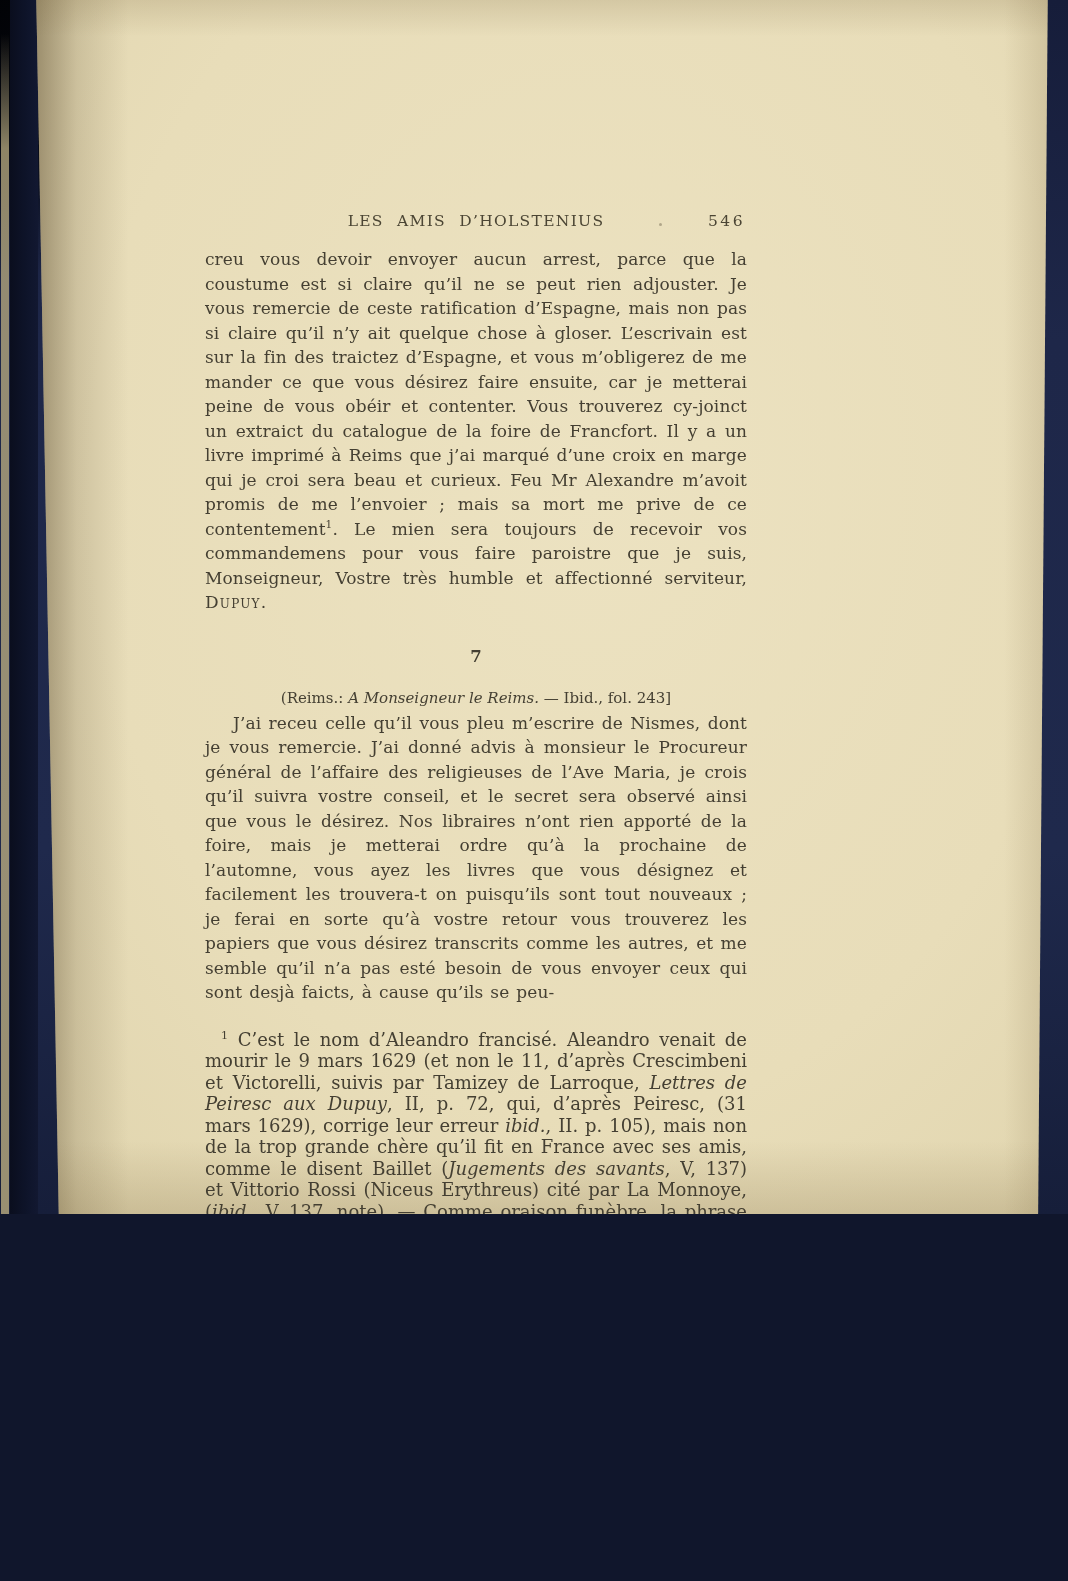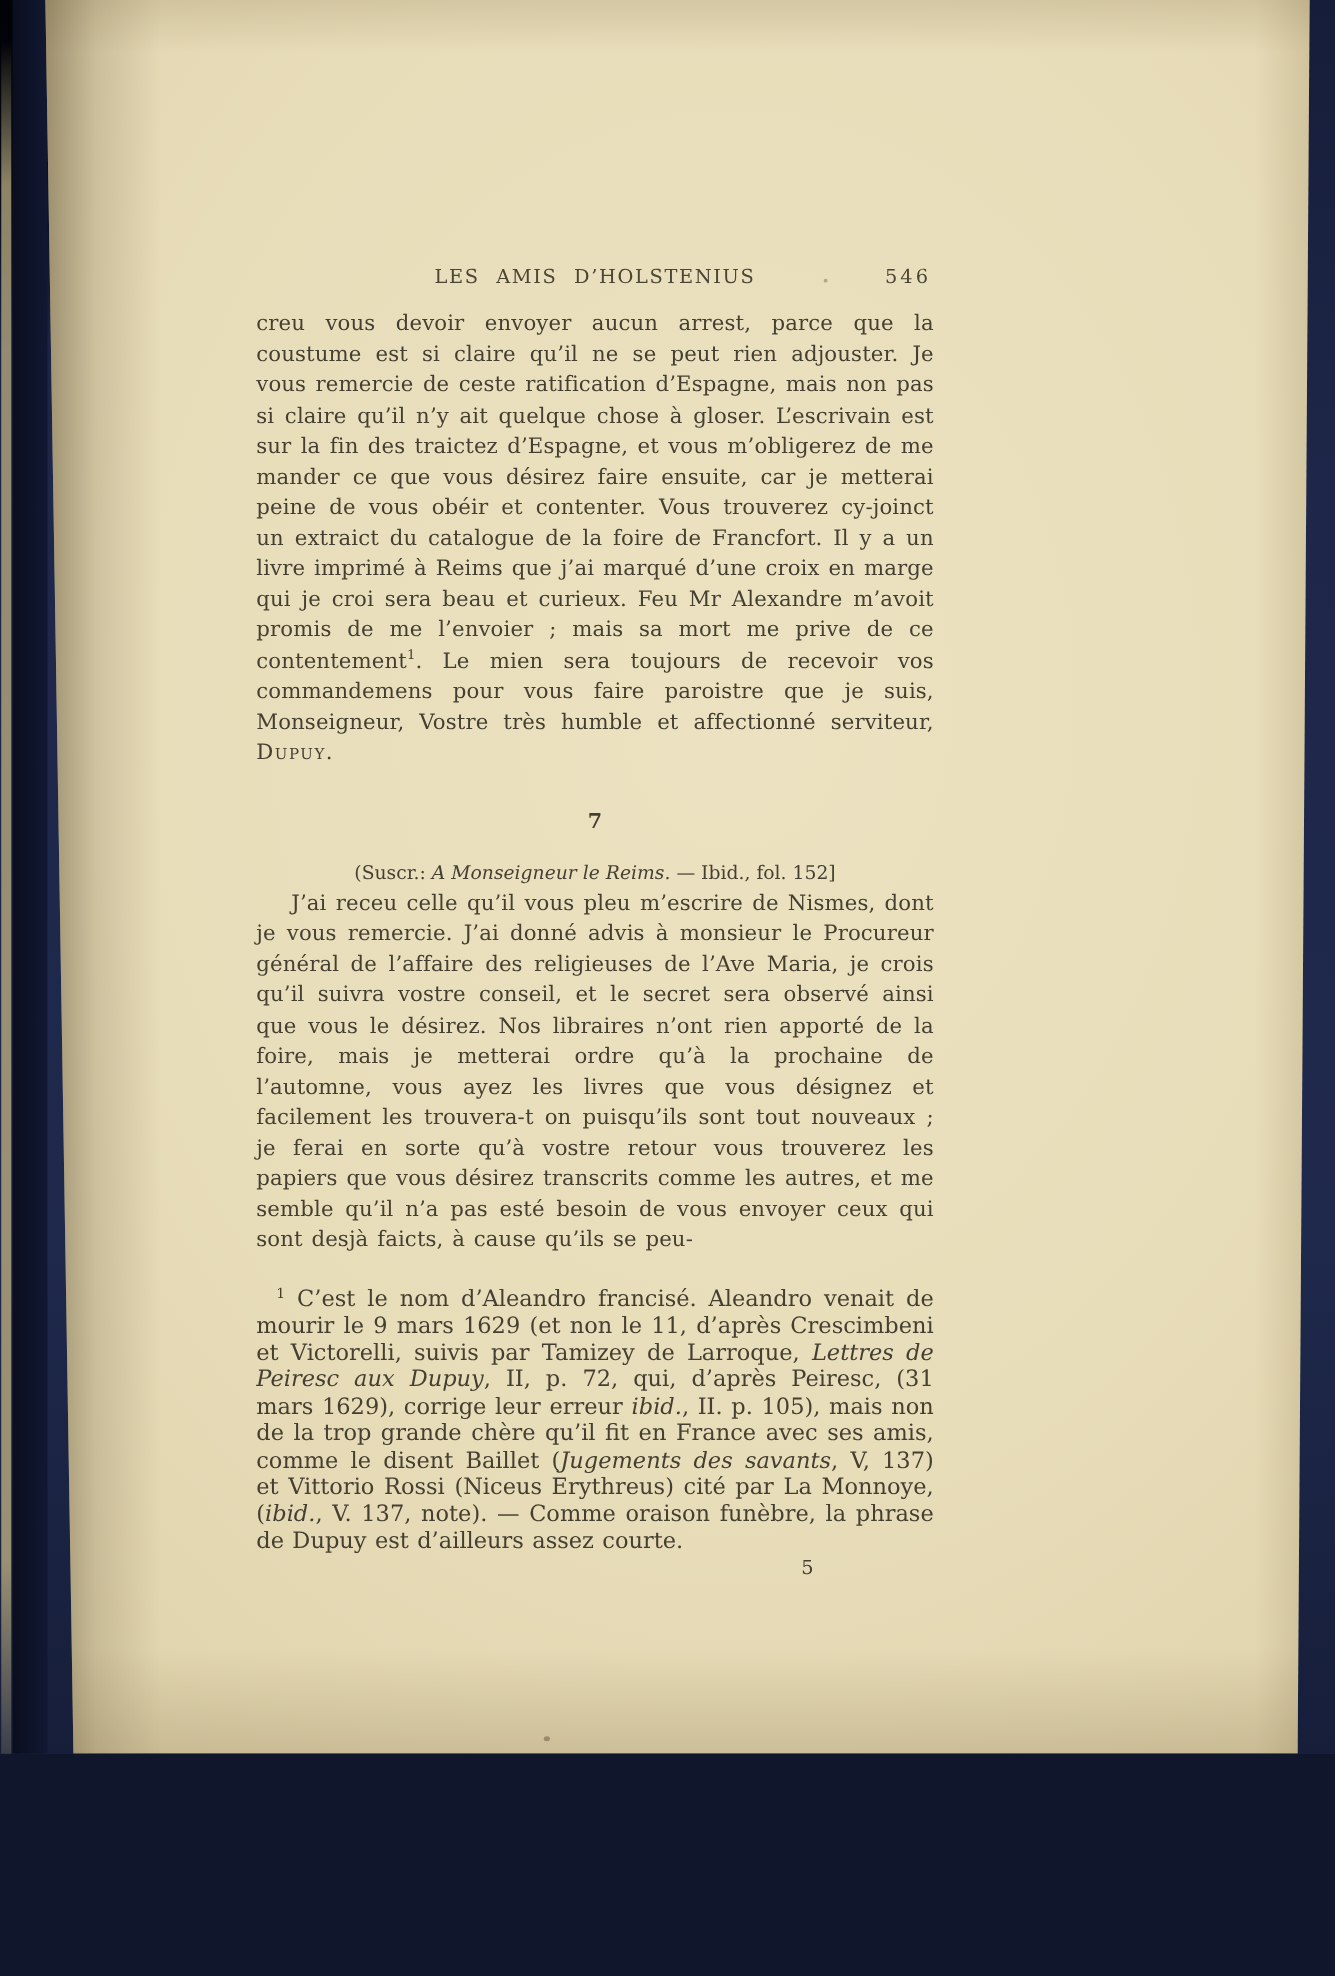--- a/index.html
+++ b/index.html
@@ -3,21 +3,21 @@
 <meta charset="utf-8">
 <style>
   * { margin:0; padding:0; box-sizing:border-box; }
   html, body { width:1068px; height:1581px; }
   body {
     font-family:"DejaVu Serif","Liberation Serif",serif;
     overflow:hidden;
     background:#10162c;
   }
   .scene {
-    position:relative; width:1068px; height:1403px; overflow:hidden;
+    position:relative; width:1068px; height:1214px; overflow:hidden;
     background:
       radial-gradient(circle 460px at -50px -60px, #000 0%, rgba(2,4,10,.9) 42%, rgba(2,4,10,0) 75%),
       linear-gradient(180deg, #161d3a 0%, #1e2749 28%, #1f294c 70%, #161e3a 100%);
     background-color:#1d2647;
   }
   
   .edge-light {
     position:absolute; left:1px; top:34px; width:8px; height:1430px;
     background:linear-gradient(180deg, rgba(180,165,120,0) 0%, rgba(186,172,128,.75) 8%, rgba(186,172,128,.8) 85%, rgba(186,172,128,0) 100%);
   }
@@ -95,21 +95,21 @@
     <div class="running-header">
       <span class="header-title">LES AMIS D’HOLSTENIUS</span>
       <span class="page-number">546</span>
     </div>
 
     <p class="body-text"><span>creu vous devoir envoyer aucun arrest, parce que la coustume est si claire qu’il ne se peut rien adjouster. Je vous remercie de ceste ratification d’Espagne, mais non pas si claire qu’il n’y ait quelque chose à gloser. L’escrivain est sur la fin des traictez d’Espagne, et vous m’obligerez de me mander ce que vous désirez faire ensuite, car je metterai peine de vous obéir et contenter. Vous trouverez cy-joinct un extraict du catalogue de la foire de Francfort. Il y a un livre imprimé à Reims que j’ai marqué d’une croix en marge qui je croi sera beau et curieux. Feu Mr Alexandre m’avoit promis de me l’envoier ; mais sa mort me prive de ce contentement</span><span class="sup">1</span><span>. Le mien sera toujours de recevoir vos commandemens pour vous faire paroistre que je suis, Monseigneur, Vostre très humble et affectionné serviteur, </span><span class="sc">Dupuy</span><span>.</span></p>
 
 
     <div class="section-number">7</div>
 
-    <div class="suscription"><span>(Suscr.: </span><span class="it">A Monseigneur le Reims.</span><span> — Ibid., fol. 152]</span></div>
+    <div class="suscription"><span>(Reims.: </span><span class="it">A Monseigneur le Reims.</span><span> — Ibid., fol. 243]</span></div>
 
 
     <p class="body-text letter-7-body">J’ai receu celle qu’il vous pleu m’escrire de Nismes, dont je vous remercie. J’ai donné advis à monsieur le Procureur général de l’affaire des religieuses de l’Ave Maria, je crois qu’il suivra vostre conseil, et le secret sera observé ainsi que vous le désirez. Nos libraires n’ont rien apporté de la foire, mais je metterai ordre qu’à la prochaine de l’automne, vous ayez les livres que vous désignez et facilement les trouvera-t on puisqu’ils sont tout nouveaux ; je ferai en sorte qu’à vostre retour vous trouverez les papiers que vous désirez transcrits comme les autres, et me semble qu’il n’a pas esté besoin de vous envoyer ceux qui sont desjà faicts, à cause qu’ils se peu-</p>
 
     <div class="footnote"><span class="sup">1</span><span> C’est le nom d’Aleandro francisé. Aleandro venait de mourir le 9 mars 1629 (et non le 11, d’après Crescimbeni et Victorelli, suivis par Tamizey de Larroque, </span><span class="it">Lettres de Peiresc aux Dupuy</span><span>, II, p. 72, qui, d’après Peiresc, (31 mars 1629), corrige leur erreur </span><span class="it">ibid.</span><span>, II. p. 105), mais non de la trop grande chère qu’il fit en France avec ses amis, comme le disent Baillet (</span><span class="it">Jugements des savants</span><span>, V, 137) et Vittorio Rossi (Niceus Erythreus) cité par La Monnoye, (</span><span class="it">ibid.</span><span>, V. 137, note). — Comme oraison funèbre, la phrase de Dupuy est d’ailleurs assez courte.</span></div>
 
     <div class="sig-mark">5</div>
 
   </div>
 </div>

